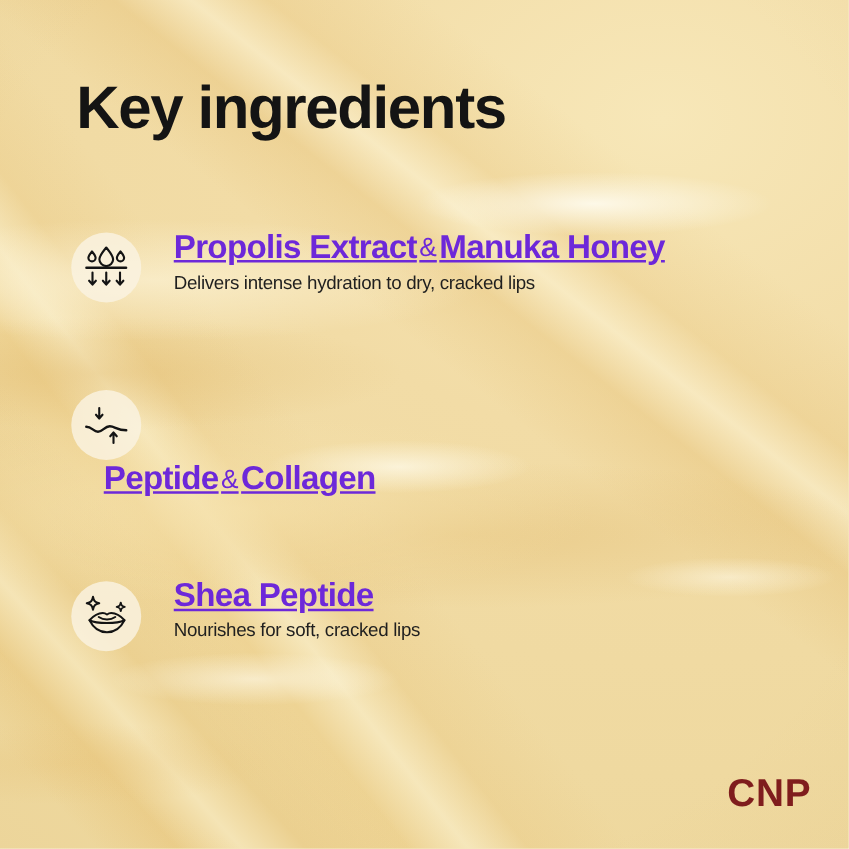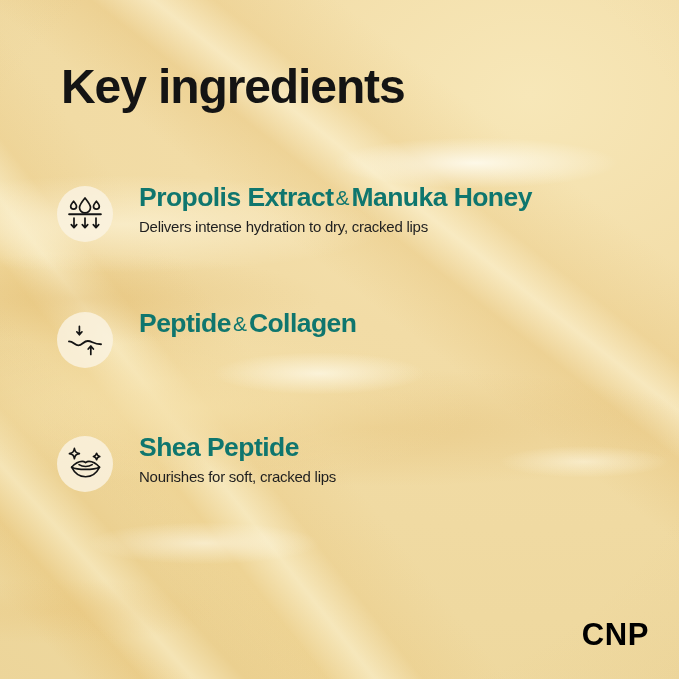--- a/index.html
+++ b/index.html
@@ -113,21 +113,21 @@
     display: flex;
     align-items: flex-start;
     min-height: 60px;
   }
 
   .ingredient-row + .ingredient-row {
     margin-top: 0;
   }
 
   .row-1 { margin-bottom: 66px; }
-  .row-2 { margin-bottom: 64px; }
+  .row-2 { margin-bottom: 64px; flex-direction: column; }
 
   .icon-badge {
     flex: 0 0 auto;
     width: 56px;
     height: 56px;
     border-radius: 50%;
     background: rgba(250,243,226,0.82);
     display: flex;
     align-items: center;
     justify-content: center;
@@ -142,22 +142,23 @@
     margin-left: 26px;
     padding-top: 0;
   }
 
   .ing-title {
     margin: 0;
     font-size: 26.5px;
     line-height: 1.12;
     font-weight: 700;
     letter-spacing: -0.55px;
-    color: #0f766e;
+    color: #6d28d9;
     white-space: nowrap;
+    text-decoration: underline;
   }
 
   .amp {
     font-weight: 400;
     font-size: 21px;
     letter-spacing: 0;
     padding: 0 2px;
     position: relative;
     top: -1px;
   }
@@ -172,21 +173,21 @@
     max-width: 430px;
   }
 
   .brand-logo {
     position: absolute;
     right: 30px;
     bottom: 26px;
     font-size: 31px;
     font-weight: 700;
     letter-spacing: 0.6px;
-    color: #000000;
+    color: #7f1d1d;
   }
 </style>
 </head>
 <body>
 
 <div id="poster">
 
   <div class="bg-layer bg-base"></div>
   <div class="bg-layer bg-streaks"></div>
   <div class="bg-layer bg-ridge-mid"></div>

